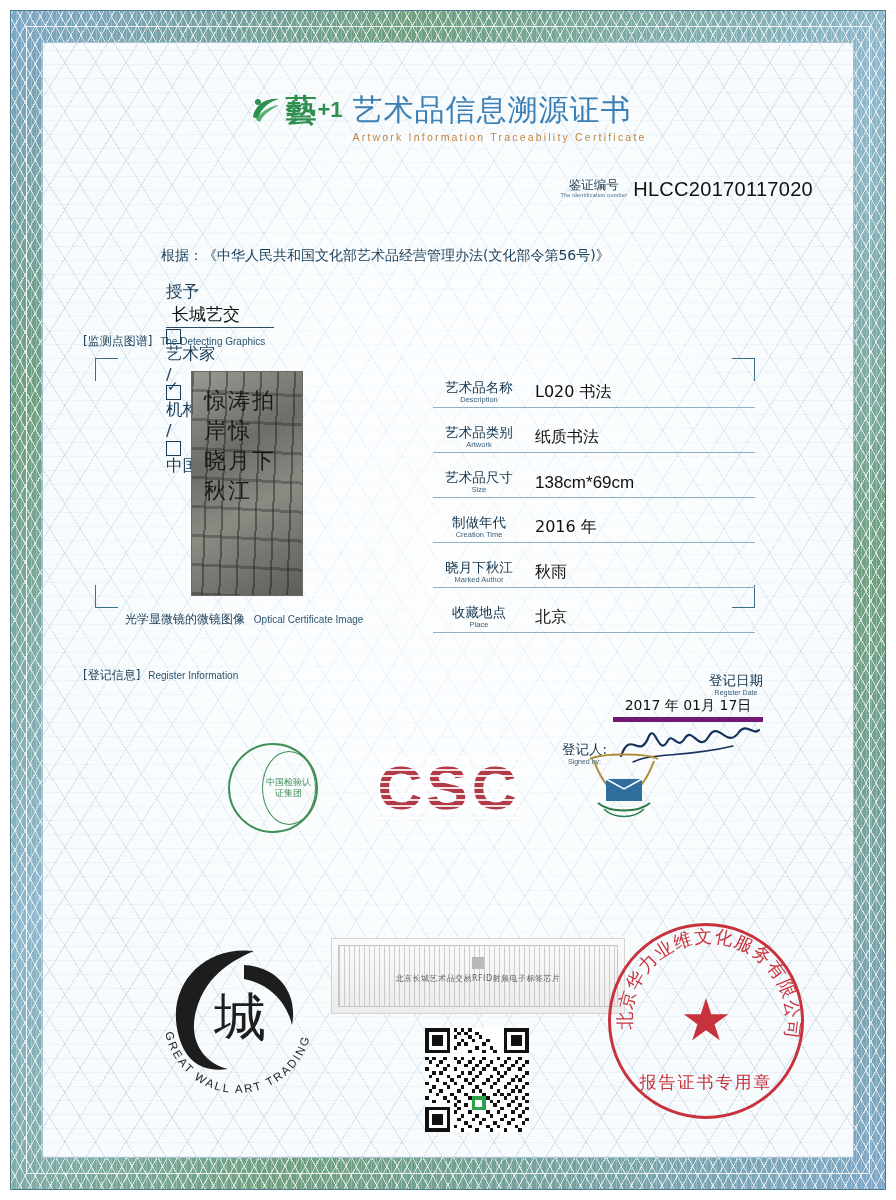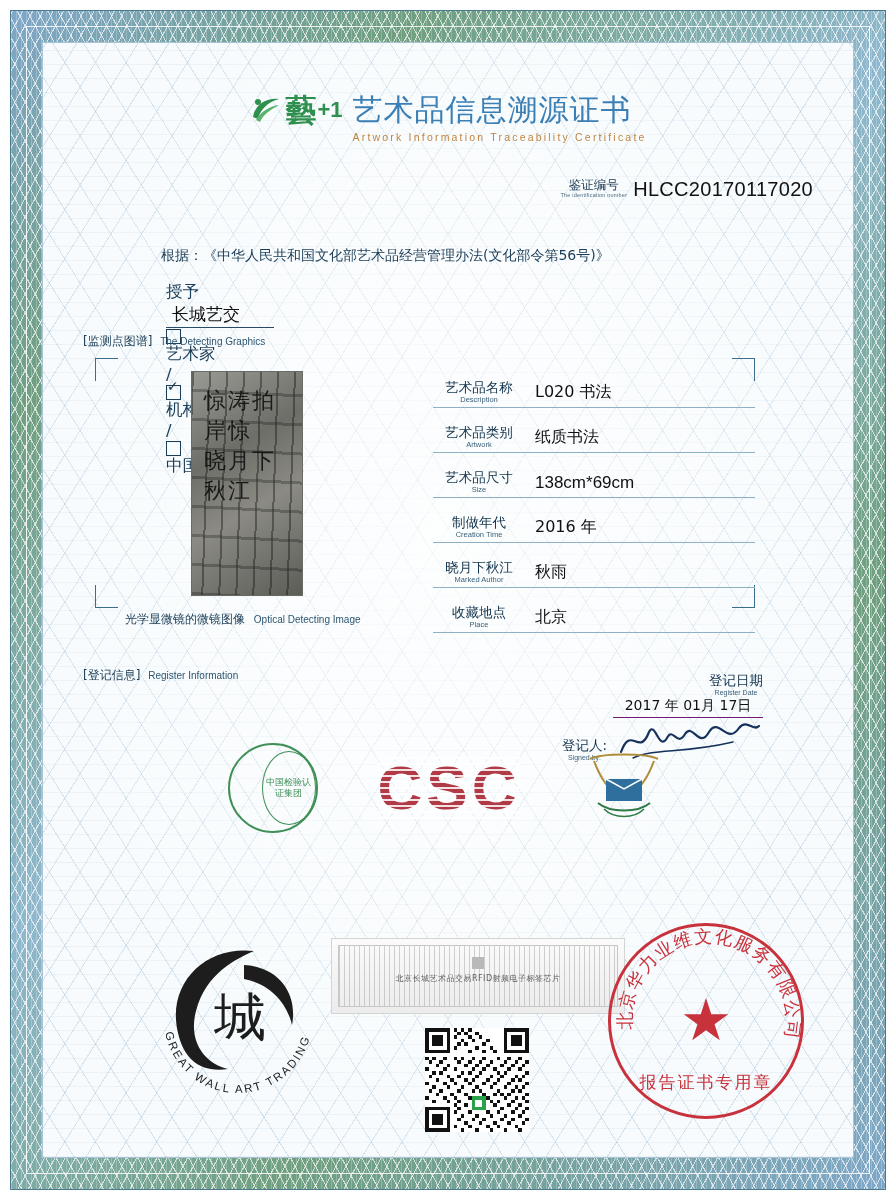--- a/index.html
+++ b/index.html
@@ -348,21 +348,21 @@
     font-size: 7px;
     color: #3a5f79;
     line-height: 9px;
   }
   .reg-date {
     font-family: "DejaVu Sans", sans-serif;
     font-size: 14px;
     color: #101010;
     margin-left: 4px;
     padding-bottom: 2px;
-    border-bottom: 1px solid #701a75;
+    border-bottom: 5px solid #701a75;
     min-width: 150px;
     text-align: center;
   }
   .signed-wrap {
     margin-left: 96px;
     display: flex;
     align-items: flex-end;
   }
   .signature {
     position: relative;
@@ -558,21 +558,21 @@
 
       <div class="artimg">
         <div class="strokes"></div>
         <div class="calli">
           <div>惊涛拍岸惊</div>
           <div>晓月下秋江</div>
         </div>
       </div>
       <div class="micro-caption">
         <span>光学显微镜的微镜图像</span>
-        <span class="en">Optical Detecting Image</span>
+        <span class="en">Optical Certificate Image</span>
       </div>
 
       <div class="details">
         <div class="det-row">
           <div class="det-label">
             <span class="cn">艺术品名称</span>
             <span class="en">Description</span>
           </div>
           <div class="det-value">L020  书法</div>
         </div>

